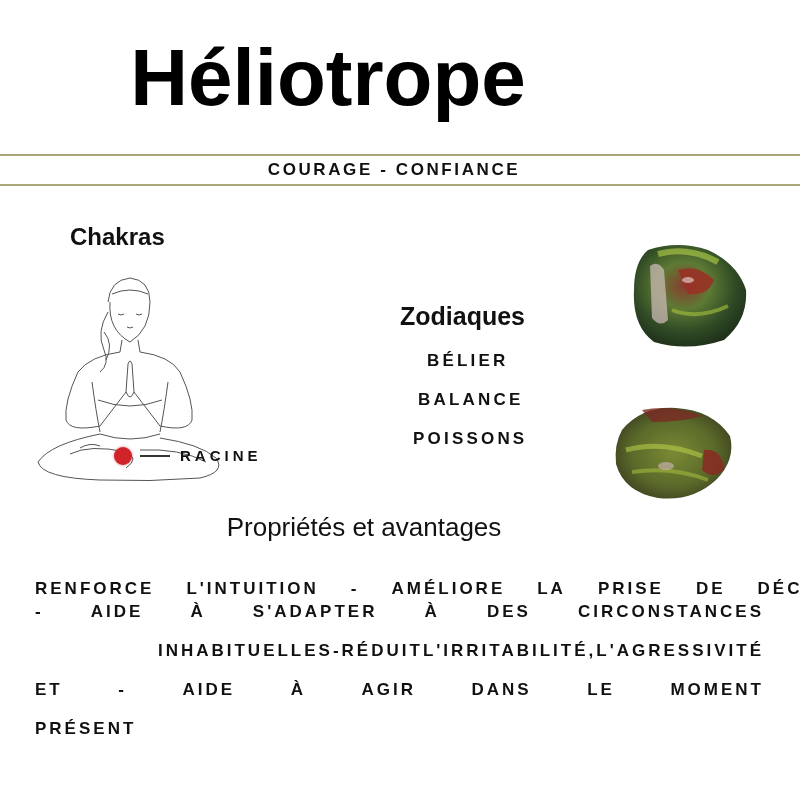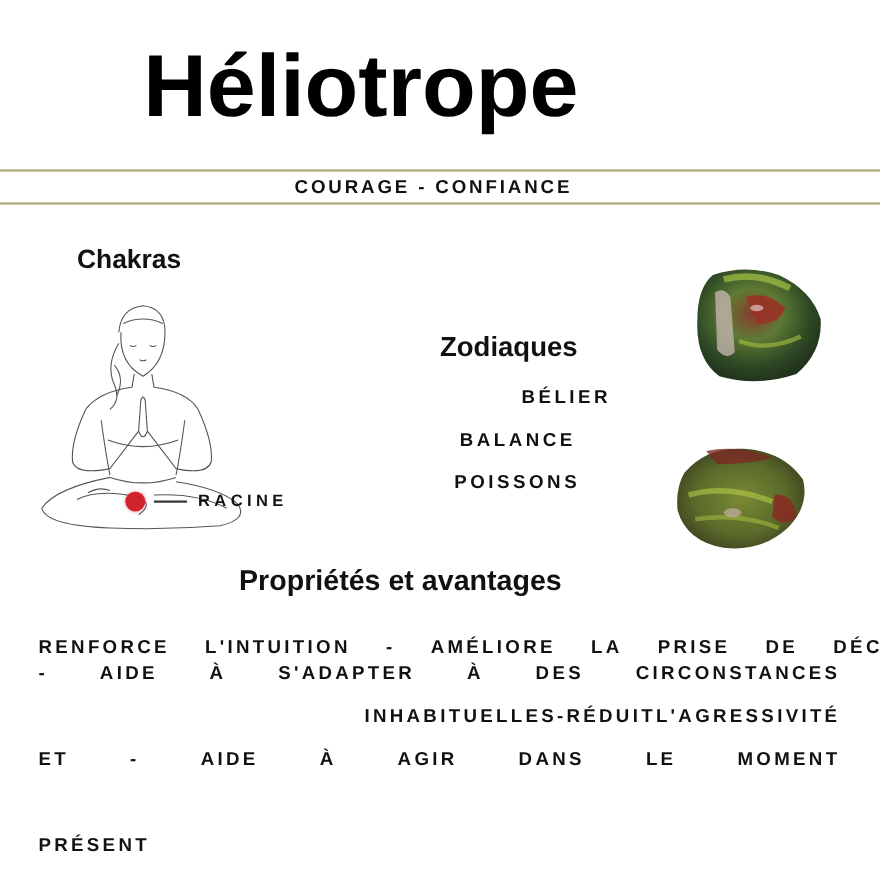--- a/index.html
+++ b/index.html
@@ -8,28 +8,28 @@
   #title { left:0; width:656px; top:28px; text-align:center; font-size:80px; font-weight:bold; line-height:100px; letter-spacing:0px; color:#000; }
   .rule { left:0; width:800px; height:2px; background:#a9a77a; }
   #rule-top { top:154px; }
   #rule-bottom { top:184px; }
   #tagline { left:0; width:788px; top:159px; text-align:center; font-size:17px; font-weight:bold; letter-spacing:2.6px; line-height:22px; color:#111; }
   #chakras-heading { left:70px; top:222px; font-size:24px; font-weight:bold; line-height:30px; }
   #figure { left:30px; top:272px; width:240px; height:215px; }
   #racine-label { left:180px; top:447px; font-size:15px; font-weight:bold; letter-spacing:4px; line-height:18px; }
   #zodiac-heading { left:400px; top:300px; font-size:25px; font-weight:bold; line-height:32px; }
   .zodiac-item { font-size:17px; font-weight:bold; letter-spacing:3.2px; line-height:20px; }
-  #zod-0 { left:427px; top:351px;margin-left:47px; }
+  #zod-0 { left:427px; top:351px; }
   #zod-1 { left:418px; top:390px; }
   #zod-2 { left:413px; top:429px; }
   #stone1 { left:628px; top:240px; width:122px; height:112px; }
   #stone2 { left:612px; top:400px; width:124px; height:104px; }
-  #props-heading { left:0; width:728px; top:510px; text-align:center; font-size:26px; font-weight:bold; line-height:34px; }
+  #props-heading { left:0; width:728px; top:510px; text-align:center; font-size:26px; font-weight:normal; line-height:34px; }
   .props-line { left:35px; width:729px; font-size:17px; font-weight:bold; letter-spacing:3px; line-height:20px; text-align:justify; text-align-last:justify; white-space:nowrap; }
-  .props-line.last { text-align-last:left;margin-top:40px; }
+  .props-line.last { text-align-last:left; }
   #pl-0 { top:579px;gap:32px; }
   #pl-1 { top:602px; }
   #pl-2 { top:641px; }
   #pl-3 { top:680px; }
   #pl-4 { top:719px; }
 </style>
 </head>
 <body>
 
 <div id="title" class="abs">Héliotrope</div>
@@ -138,20 +138,21 @@
     <span>À</span>
     <span>S'ADAPTER</span>
     <span>À</span>
     <span>DES</span>
     <span>CIRCONSTANCES</span>
   </div>
 <div id="pl-2" class="abs props-line" style="display: flex; justify-content: flex-end;">
     <span>INHABITUELLES</span>
     <span>-</span>
     <span>RÉDUIT</span>
+    <span>L'IRRITABILITÉ,</span>
     <span>L'AGRESSIVITÉ</span>
   </div>
 <div id="pl-3" class="abs props-line" style="display: flex; justify-content: space-between;">
     <span>ET</span>
     <span>-</span>
     <span>AIDE</span>
     <span>À</span>
     <span>AGIR</span>
     <span>DANS</span>
     <span>LE</span>

